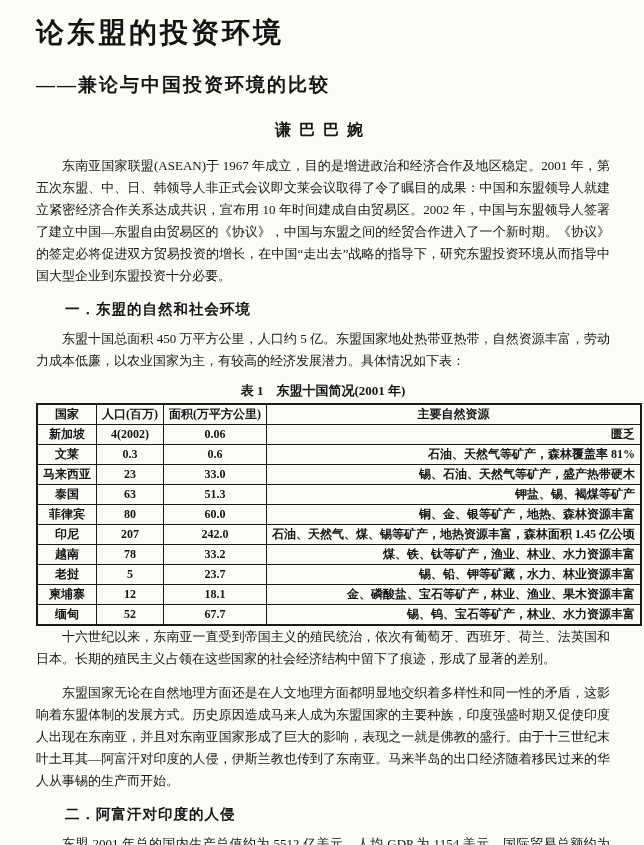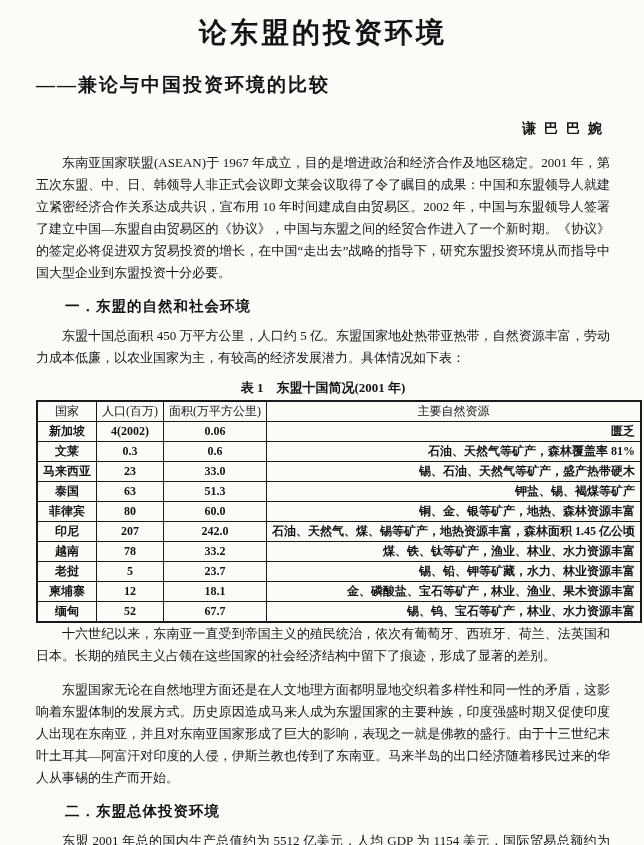--- a/index.html
+++ b/index.html
@@ -14,35 +14,34 @@
     font-family: "Liberation Serif", "DejaVu Serif", serif;
     color: #141414;
   }
   .page {
     box-sizing: border-box;
     width: 644px;
     height: 845px;
     padding: 6px 34px 0 36px;
   }
   .doc-title {
-    text-align: center;
     font-size: 28px;
     font-weight: bold;
     letter-spacing: 3px;
     margin: 8px 0 0 0;
   }
   .doc-subtitle {
     font-size: 19px;
     font-weight: bold;
     letter-spacing: 2px;
     margin: 20px 0 16px 0;
   }
   .doc-author {
-    text-align: right;
-    font-size: 14px;
+    text-align: center;
+    font-size: 16px;
     font-weight: bold;
     letter-spacing: 8px;
     margin: 22px 0 0 0;
   }
   .para {
     font-size: 13px;
     line-height: 22px;
     text-align: justify;
     text-indent: 2em;
     margin: 0;
@@ -67,21 +66,21 @@
     font-size: 12px;
     font-weight: bold;
   }
   table.data-table th, table.data-table td {
     border: 1px solid #1a1a1a;
     padding: 1px 5px;
     height: 17px;
     text-align: center;
     white-space: nowrap;
   }
-  table.data-table th { font-weight: normal; }
+  table.data-table th { font-weight: bold; }
   table.data-table th:nth-child(1), table.data-table td:nth-child(1) { width: 17%; }
   table.data-table th:nth-child(2), table.data-table td:nth-child(2) { width: 12%; }
   table.data-table th:nth-child(3), table.data-table td:nth-child(3) { width: 20%; }
   table.data-table td:nth-child(4) { text-align: right; }
   .after-table { margin-top: 12px; }
 </style>
 </head>
 <body>
 
 <div class="page">
@@ -168,17 +167,17 @@
           <td>67.7</td>
           <td>锡、钨、宝石等矿产，林业、水力资源丰富</td>
         </tr>
       </tbody>
   </table>
 
   <p class="para">十六世纪以来，东南亚一直受到帝国主义的殖民统治，依次有葡萄牙、西班牙、荷兰、法英国和日本。长期的殖民主义占领在这些国家的社会经济结构中留下了痕迹，形成了显著的差别。</p>
 
   <p class="para after-table">东盟国家无论在自然地理方面还是在人文地理方面都明显地交织着多样性和同一性的矛盾，这影响着东盟体制的发展方式。历史原因造成马来人成为东盟国家的主要种族，印度强盛时期又促使印度人出现在东南亚，并且对东南亚国家形成了巨大的影响，表现之一就是佛教的盛行。由于十三世纪末叶土耳其—阿富汗对印度的人侵，伊斯兰教也传到了东南亚。马来半岛的出口经济随着移民过来的华人从事锡的生产而开始。</p>
 
-  <div class="section-heading">二．东盟总体投资环境</div>
+  <div class="section-heading">二．阿富汗对印度的人侵</div>
 
   <p class="para">东盟 2001 年总的国内生产总值约为 5512 亿美元，人均 GDP 为 1154 美元，国际贸易总额约为 7200 亿美元。在经历了亚洲金融危机之后，东盟总的国内生产总值增长率于 2000 年恢复到 6.73%，2001 年为 2.99%。而新加入东盟的 5 个国家的 GDP 年平均增长率在 1996—2001 年期间达到了 7.08%。东盟各国国</p>
 
 </div>
 
 </body></html>

